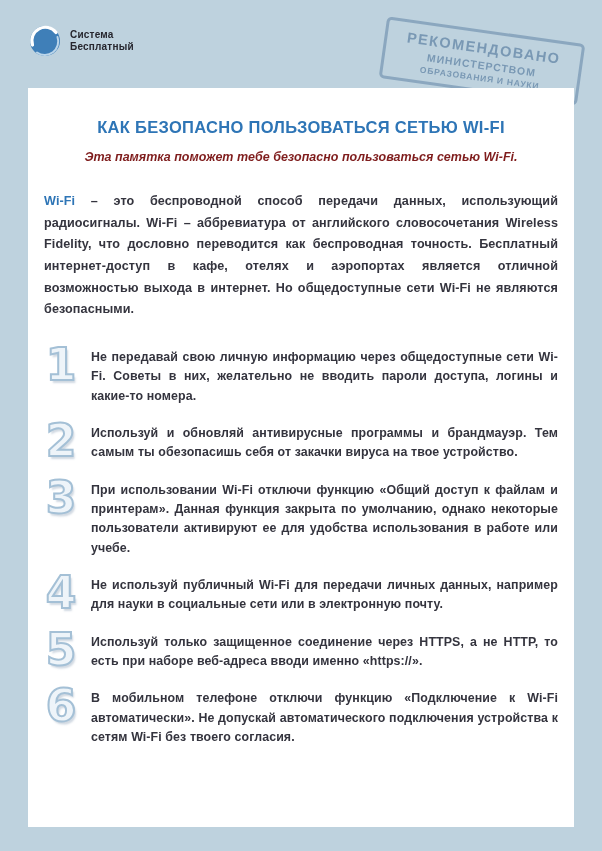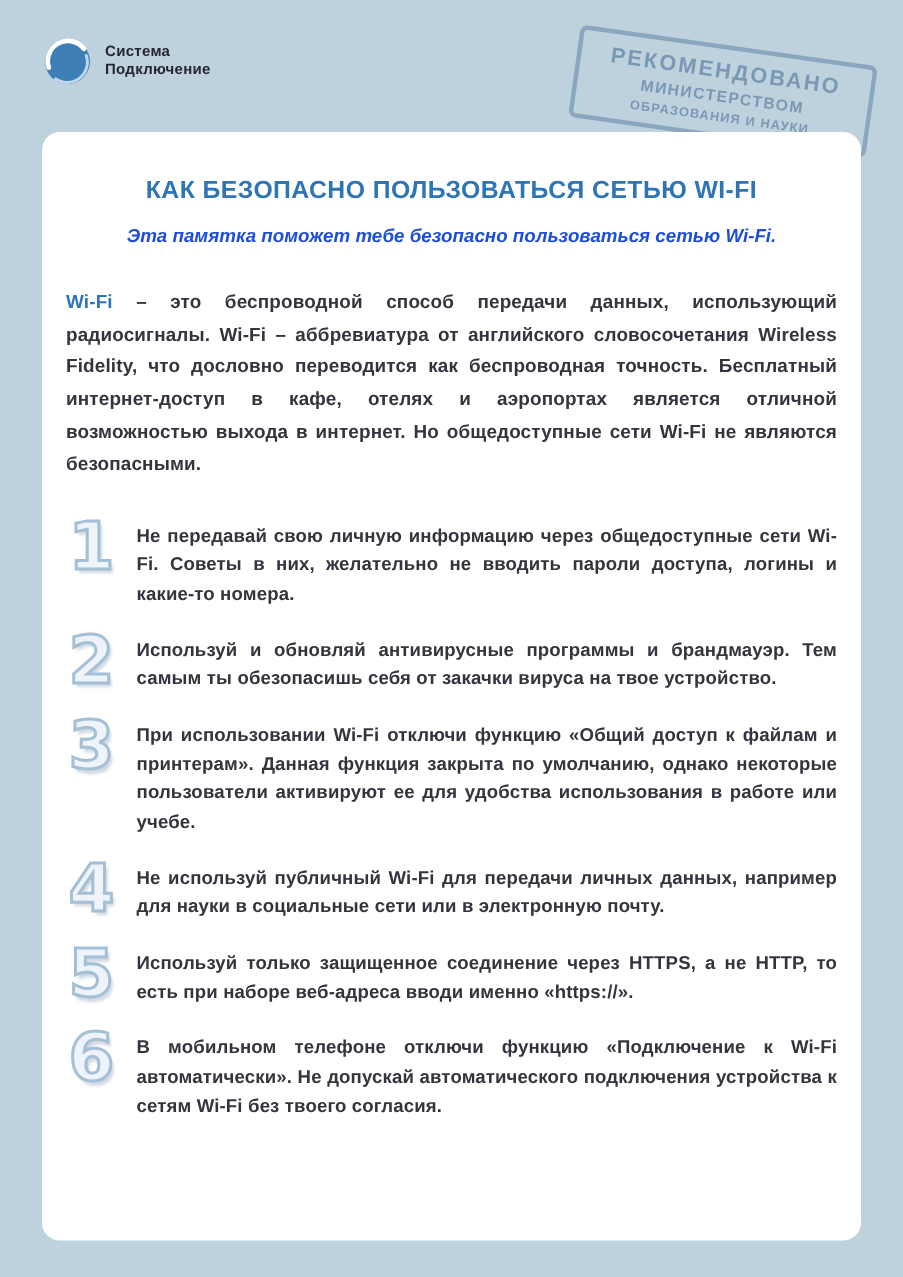--- a/index.html
+++ b/index.html
@@ -13,25 +13,25 @@
 
   .stamp{position:absolute;top:30px;right:20px;width:178px;transform:rotate(8deg);
          color:#7494b1;border:3px solid rgba(116,148,177,.75);border-radius:5px;
          padding:7px 8px 6px;text-align:center;opacity:.92;}
   .stamp-l1{font-weight:bold;font-size:14.5px;letter-spacing:1.5px;}
   .stamp-l2{font-weight:bold;font-size:10.5px;letter-spacing:1px;margin-top:3px;text-transform:uppercase;}
   .stamp-l3{font-weight:bold;font-size:8.5px;letter-spacing:.8px;margin-top:2px;text-transform:uppercase;}
 
   
   .card{position:absolute;left:28px;right:28px;top:88px;bottom:24px;background:#ffffff;
-        border-radius:12px;padding:30px 16px 20px;box-sizing:border-box;overflow:hidden;}
+        border-radius:0;padding:30px 16px 20px;box-sizing:border-box;overflow:hidden;}
 
   .title{margin:0;text-align:center;color:#2e75b6;font-size:16.5px;font-weight:bold;letter-spacing:.3px;}
   .subtitle{margin:13px 0 0;text-align:center;font-style:italic;font-weight:bold;
-            color:#1d4ed8;font-size:12.5px;}
+            color:#7f1d1d;font-size:12.5px;}
 
   .intro{margin:27px 0 0;text-align:justify;color:#34343e;font-size:12.6px;line-height:1.72;
          font-weight:600;letter-spacing:.1px;}
   .intro .lead{color:#2e75b6;font-weight:bold;}
 
   .section-title{margin:45px 0 0;text-align:center;color:#2e75b6;font-size:13.8px;font-weight:bold;}
 
   .tips{list-style:none;margin:27px 0 0;padding:0;}
   .tip{display:flex;gap:13px;margin-bottom:18px;align-items:flex-start;}
   .tip-num{flex:0 0 34px;text-align:center;font-family:"DejaVu Sans",sans-serif;
@@ -49,21 +49,21 @@
   <div class="logo">
     <span class="logo-icon">
       <svg viewBox="0 0 34 34" width="34" height="34" aria-hidden="true">
         <circle cx="17" cy="17" r="15" fill="#3f7fb8"></circle>
         <path d="M4.5 21 A13.5 13.5 0 0 1 28 8.5" stroke="#ffffff" stroke-width="3.2" fill="none" stroke-linecap="round"></path>
         <path d="M29.5 13 A13.5 13.5 0 0 1 9 28.5" stroke="#bcd6ea" stroke-width="2" fill="none" stroke-linecap="round"></path>
       </svg>
     </span>
     <span class="logo-text">
       <span>Система</span>
-      <span>Подключение</span>
+      <span>Бесплатный</span>
     </span>
   </div>
 
   <div class="stamp">
     <div class="stamp-l1">РЕКОМЕНДОВАНО</div>
     <div class="stamp-l2">Министерством</div>
     <div class="stamp-l3">образования и науки</div>
   </div>
 
   <main class="card">

